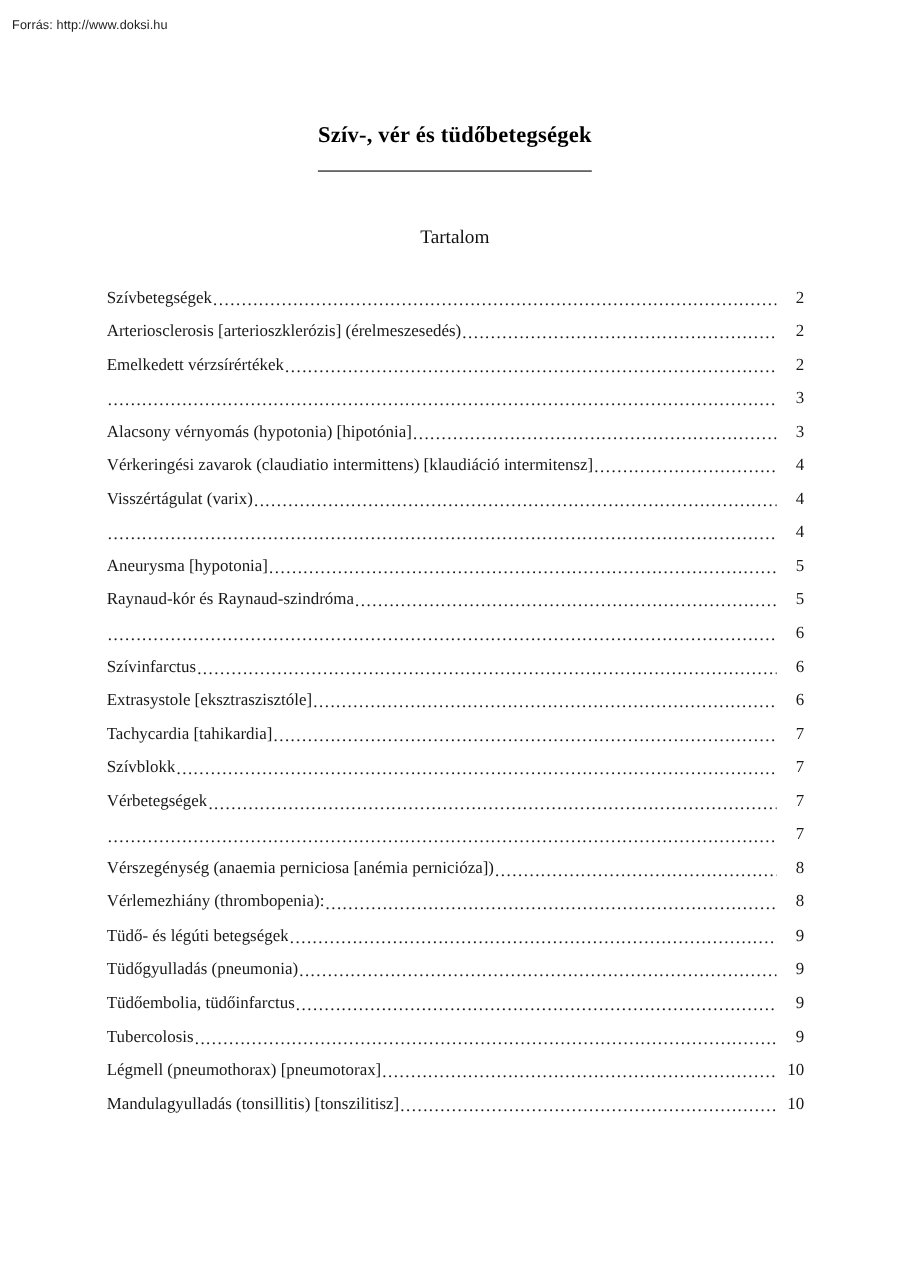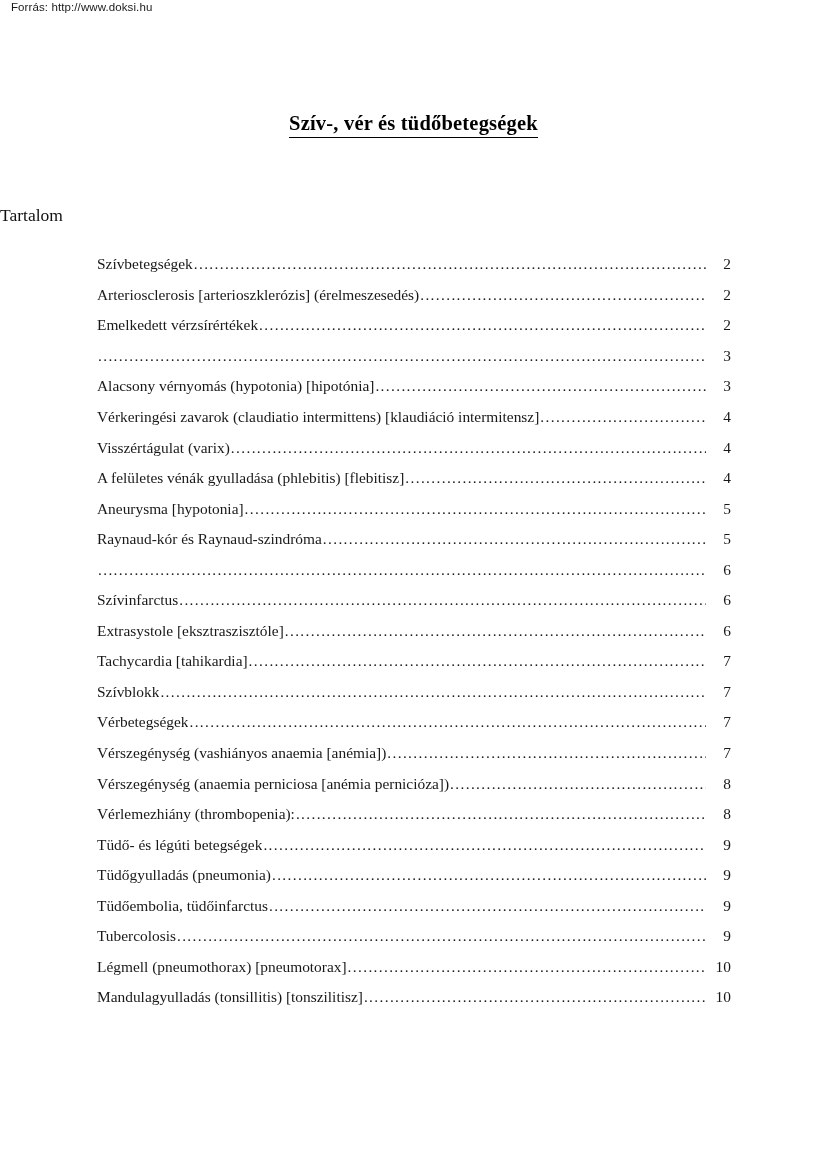--- a/index.html
+++ b/index.html
@@ -14,21 +14,21 @@
     position: relative;
     overflow: hidden;
     font-family: "Liberation Serif", "DejaVu Serif", serif;
     color: #111111;
     -webkit-font-smoothing: antialiased;
   }
 
   
   .source-header {
     position: absolute;
-    top: 0;
+    top: 16px;
     left: 11px;
     font-family: "Liberation Sans", "DejaVu Sans", sans-serif;
     font-size: 11.5px;
     line-height: 14px;
     color: #1a1a1a;
     letter-spacing: 0.1px;
     white-space: nowrap;
     text-align: right;
   }
 
@@ -48,44 +48,45 @@
     width: 827px;
     text-align: center;
     font-size: 20.5px;
     font-weight: bold;
     letter-spacing: 0.2px;
     color: #000000;
   }
   .doc-title .t-inner {
     display: inline-block;
     border-bottom: 1.6px solid #000000;
-    padding-bottom: 2px;
+    padding-bottom: 20px;
   }
 
   .toc-heading {
     position: absolute;
     top: 190px;
     left: 0;
     width: 827px;
+    text-align: center;
     font-size: 17.5px;
     font-weight: normal;
     color: #111111;
   }
 
   
   .toc {
     position: absolute;
     top: 249px;
     left: 97px;
     width: 634px;
   }
 
   .toc-entry {
     display: flex;
-    align-items: center;
+    align-items: flex-end;
     height: 30.55px;
     font-size: 15.4px;
     line-height: 18px;
     color: #181818;
     white-space: nowrap;
   }
 
   .toc-label {
     flex: 0 1 auto;
     overflow: hidden;
@@ -165,21 +166,20 @@
         <span class="toc-label">Vérkeringési zavarok (claudiatio intermittens) [klaudiáció intermitensz]</span>
         <span class="toc-dots"></span>
         <span class="toc-page">4</span>
       </div>
       <div class="toc-entry">
         <span class="toc-label">Visszértágulat (varix)</span>
         <span class="toc-dots"></span>
         <span class="toc-page">4</span>
       </div>
       <div class="toc-entry">
-        <span class="toc-label">A felületes vénák gyulladása (phlebitis) [flebitisz]</span>
         <span class="toc-dots"></span>
         <span class="toc-page">4</span>
       </div>
       <div class="toc-entry">
         <span class="toc-label">Aneurysma [hypotonia]</span>
         <span class="toc-dots"></span>
         <span class="toc-page">5</span>
       </div>
       <div class="toc-entry">
         <span class="toc-label">Raynaud-kór és Raynaud-szindróma</span>
@@ -209,21 +209,20 @@
         <span class="toc-label">Szívblokk</span>
         <span class="toc-dots"></span>
         <span class="toc-page">7</span>
       </div>
       <div class="toc-entry">
         <span class="toc-label">Vérbetegségek</span>
         <span class="toc-dots"></span>
         <span class="toc-page">7</span>
       </div>
       <div class="toc-entry">
-        <span class="toc-label">Vérszegénység (vashiányos anaemia [anémia])</span>
         <span class="toc-dots"></span>
         <span class="toc-page">7</span>
       </div>
       <div class="toc-entry">
         <span class="toc-label">Vérszegénység (anaemia perniciosa [anémia pernicióza])</span>
         <span class="toc-dots"></span>
         <span class="toc-page">8</span>
       </div>
       <div class="toc-entry">
         <span class="toc-label">Vérlemezhiány (thrombopenia):</span>

